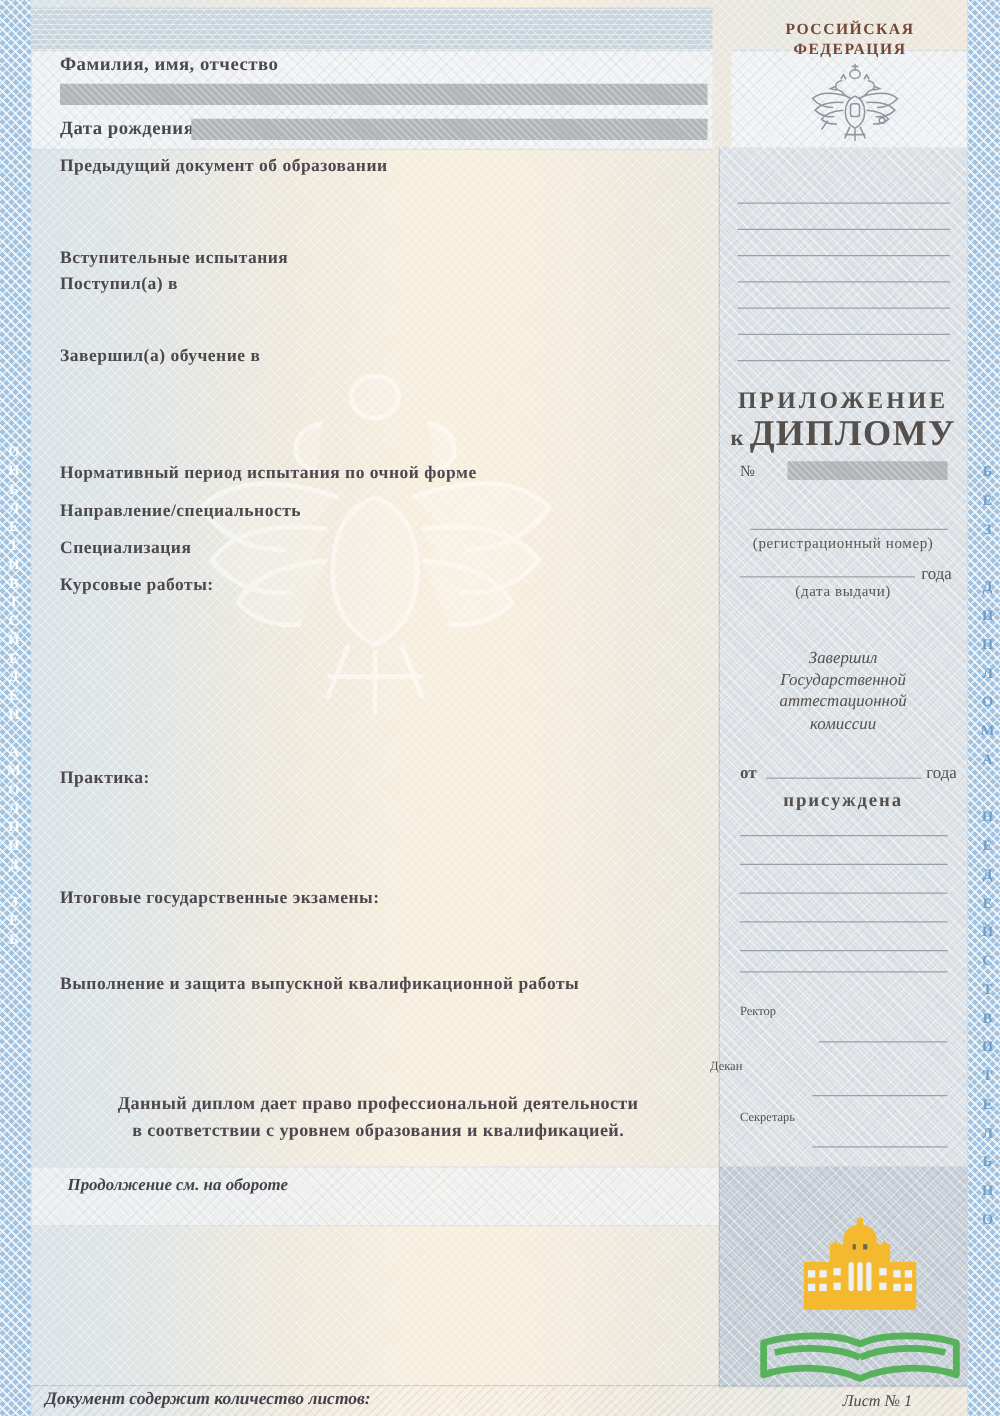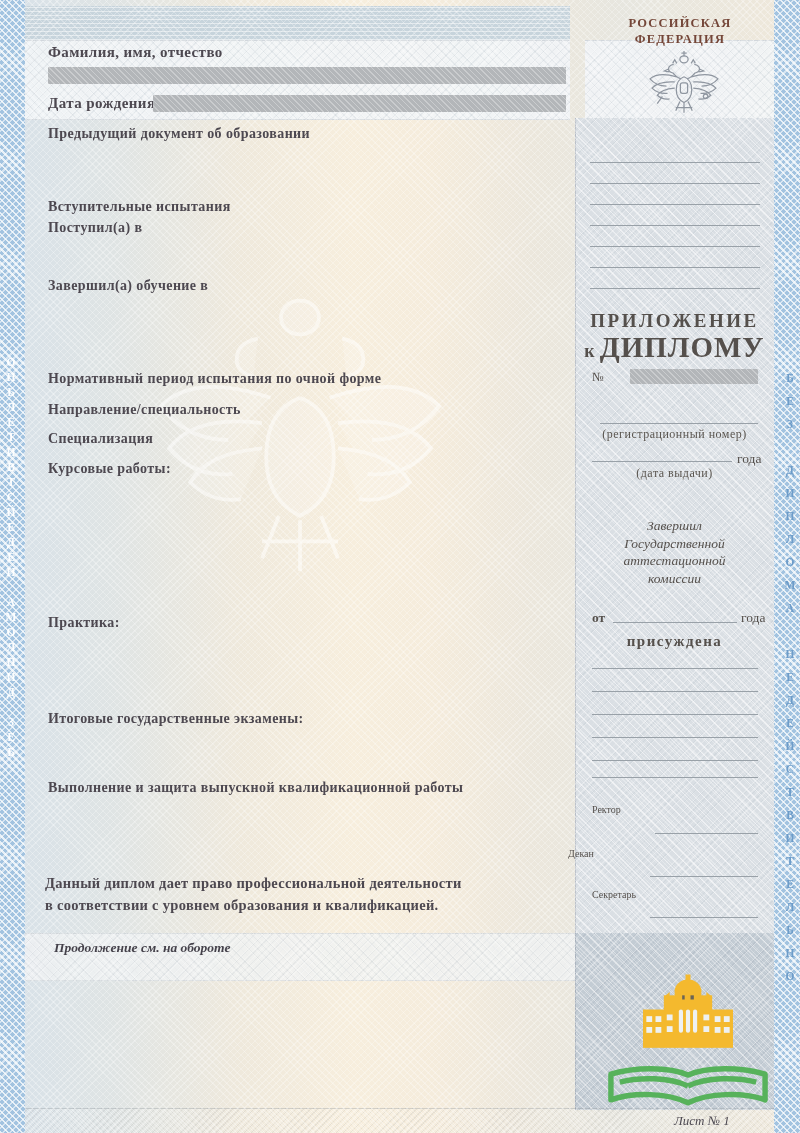--- a/index.html
+++ b/index.html
@@ -88,21 +88,21 @@
   .rp-center{position:absolute;z-index:10;left:583px;width:183px;text-align:center;color:#55504c;}
   .title1{font-size:19px;font-weight:bold;letter-spacing:2.5px;}
   .title2-small{font-size:18px;font-weight:bold;letter-spacing:1px;}
   .title2-big{font-size:29px;font-weight:bold;letter-spacing:1px;}
   .caption{font-size:12px;color:#5a554f;letter-spacing:.5px;}
   .ital{font-style:italic;}
   .commission{font-size:13.5px;font-style:italic;color:#55504c;line-height:17.5px;}
   .word{position:absolute;z-index:10;font-size:13.5px;color:#55504c;}
   .awarded{font-size:15px;font-weight:bold;letter-spacing:1.5px;}
   .sig{position:absolute;z-index:10;font-size:10px;color:#55504c;}
-  .rights{position:absolute;z-index:10;left:45px;width:515px;text-align:left;
+  .rights{position:absolute;z-index:10;left:45px;width:515px;text-align:center;
     font-weight:bold;font-size:14.5px;color:#4d4850;line-height:22px;letter-spacing:.3px;}
   .foot{position:absolute;z-index:10;font-weight:bold;font-style:italic;color:#44414a;}
   .sheetno{position:absolute;z-index:10;font-style:italic;font-size:13px;color:#4e4a52;}
   .emblem{position:absolute;z-index:10;}
   .watermark{position:absolute;z-index:2;left:110px;top:215px;width:380px;height:450px;
     opacity:.55;filter:blur(.6px);}
   .logo{position:absolute;z-index:10;}
 </style>
 </head>
 <body>
@@ -170,20 +170,21 @@
   <div class="lbl" style="left:48px;top:615px;">Практика:</div>
   <div class="lbl" style="left:48px;top:711px;">Итоговые государственные экзамены:</div>
   <div class="lbl" style="left:48px;top:780px;">Выполнение и защита выпускной квалификационной работы</div>
 
   <div class="rights" style="top:872px;">
     <div>Данный диплом дает право профессиональной деятельности</div>
     <div>в соответствии с уровнем образования и квалификацией.</div>
   </div>
 
   <div class="foot ital" style="left:54px;top:940px;font-size:13.5px;">Продолжение см. на обороте</div>
+  <div class="foot ital" style="left:36px;top:1112px;font-size:14px;">Документ содержит количество листов:</div>
 
   <div class="rline" style="left:590px;top:162px;width:170px;"></div>
   <div class="rline" style="left:590px;top:183px;width:170px;"></div>
   <div class="rline" style="left:590px;top:204px;width:170px;"></div>
   <div class="rline" style="left:590px;top:225px;width:170px;"></div>
   <div class="rline" style="left:590px;top:246px;width:170px;"></div>
   <div class="rline" style="left:590px;top:267px;width:170px;"></div>
   <div class="rline" style="left:590px;top:288px;width:170px;"></div>
 
   <div class="rp-center title1" style="top:310px;">ПРИЛОЖЕНИЕ</div>

